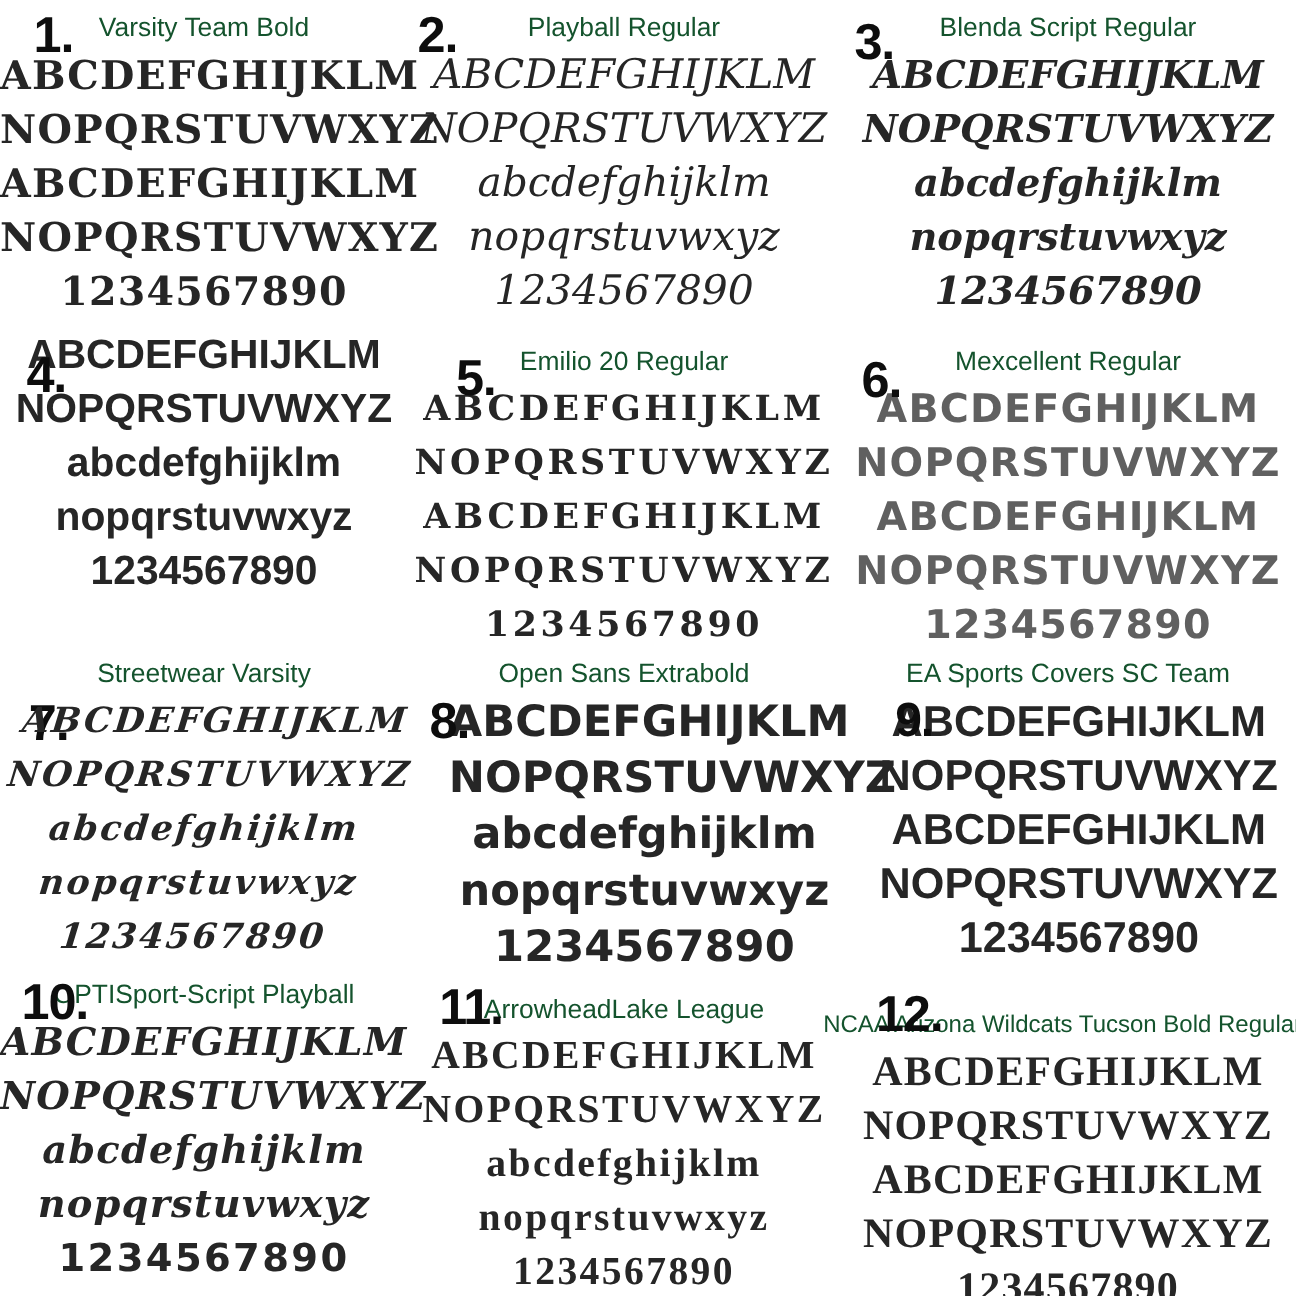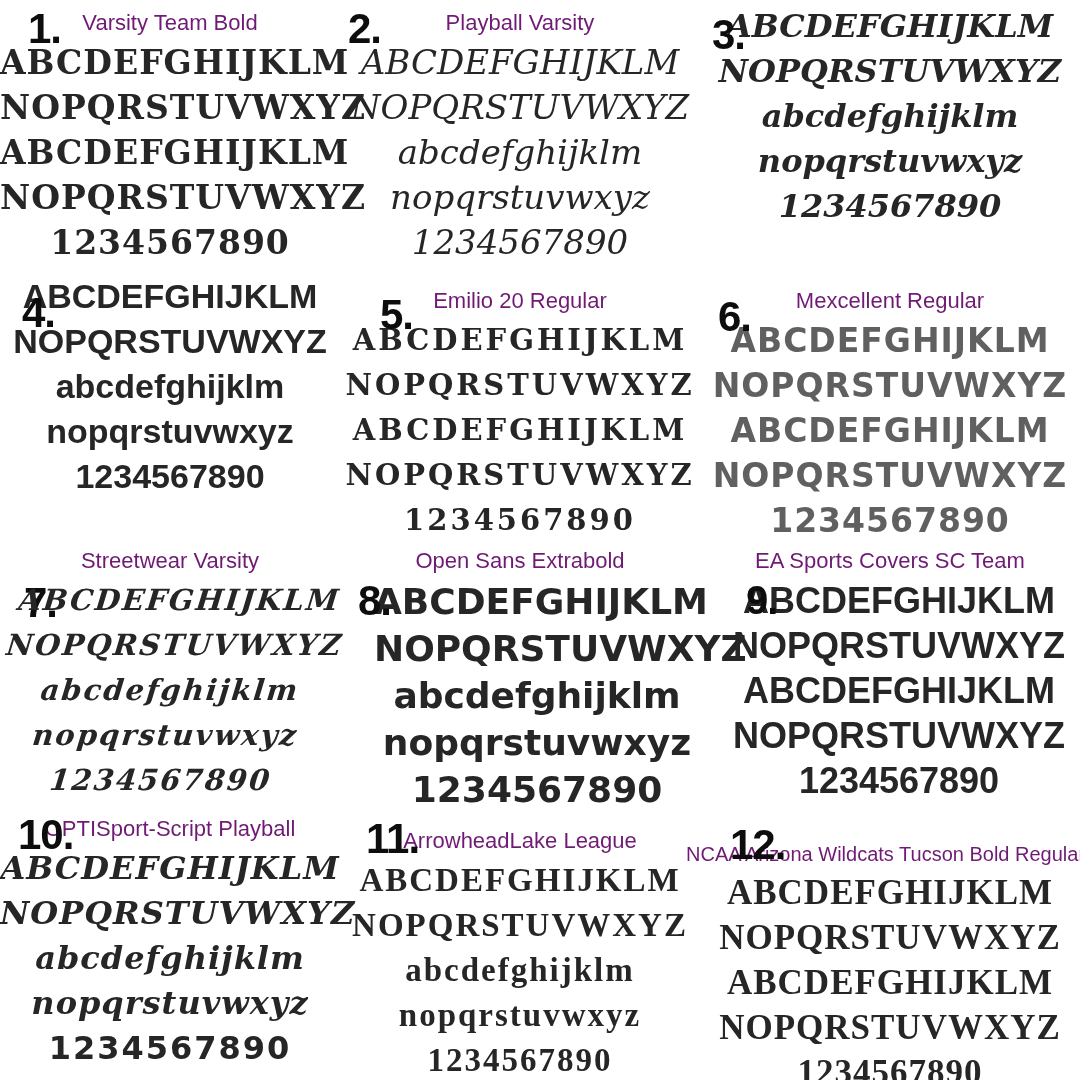--- a/index.html
+++ b/index.html
@@ -22,21 +22,21 @@
     font-size: 42px;
     letter-spacing: -1px;
     color: #0d0d0d;
     line-height: 1;
   }
 
   .label {
     display: block;
     font-family: "Liberation Sans", sans-serif;
     font-size: 22px;
-    color: #701a75;
+    color: #14532d;
     line-height: 1.2;
     padding-top: 10px;
     white-space: nowrap;
   }
 
   .spec { margin-top: 4px; color: #262626; }
   .spec .ln { line-height: 45px; white-space: nowrap; }
 
   
   .cell:nth-child(1) .num  { left: 28px;  top: 8px; }
@@ -99,32 +99,33 @@
       <div class="ln">ABCDEFGHIJKLM</div>
       <div class="ln">NOPQRSTUVWXYZ</div>
       <div class="ln">ABCDEFGHIJKLM</div>
       <div class="ln">NOPQRSTUVWXYZ</div>
       <div class="ln">1234567890</div>
     </div>
   </div>
 
   <div class="cell">
     <span class="num">2.</span>
-    <span class="label">Playball Varsity</span>
+    <span class="label">Playball Regular</span>
     <div class="spec f2">
       <div class="ln">ABCDEFGHIJKLM</div>
       <div class="ln">NOPQRSTUVWXYZ</div>
       <div class="ln">abcdefghijklm</div>
       <div class="ln">nopqrstuvwxyz</div>
       <div class="ln">1234567890</div>
     </div>
   </div>
 
   <div class="cell">
     <span class="num">3.</span>
+    <span class="label">Blenda Script Regular</span>
     <div class="spec f3">
       <div class="ln">ABCDEFGHIJKLM</div>
       <div class="ln">NOPQRSTUVWXYZ</div>
       <div class="ln">abcdefghijklm</div>
       <div class="ln">nopqrstuvwxyz</div>
       <div class="ln">1234567890</div>
     </div>
   </div>
 
   <div class="cell">

